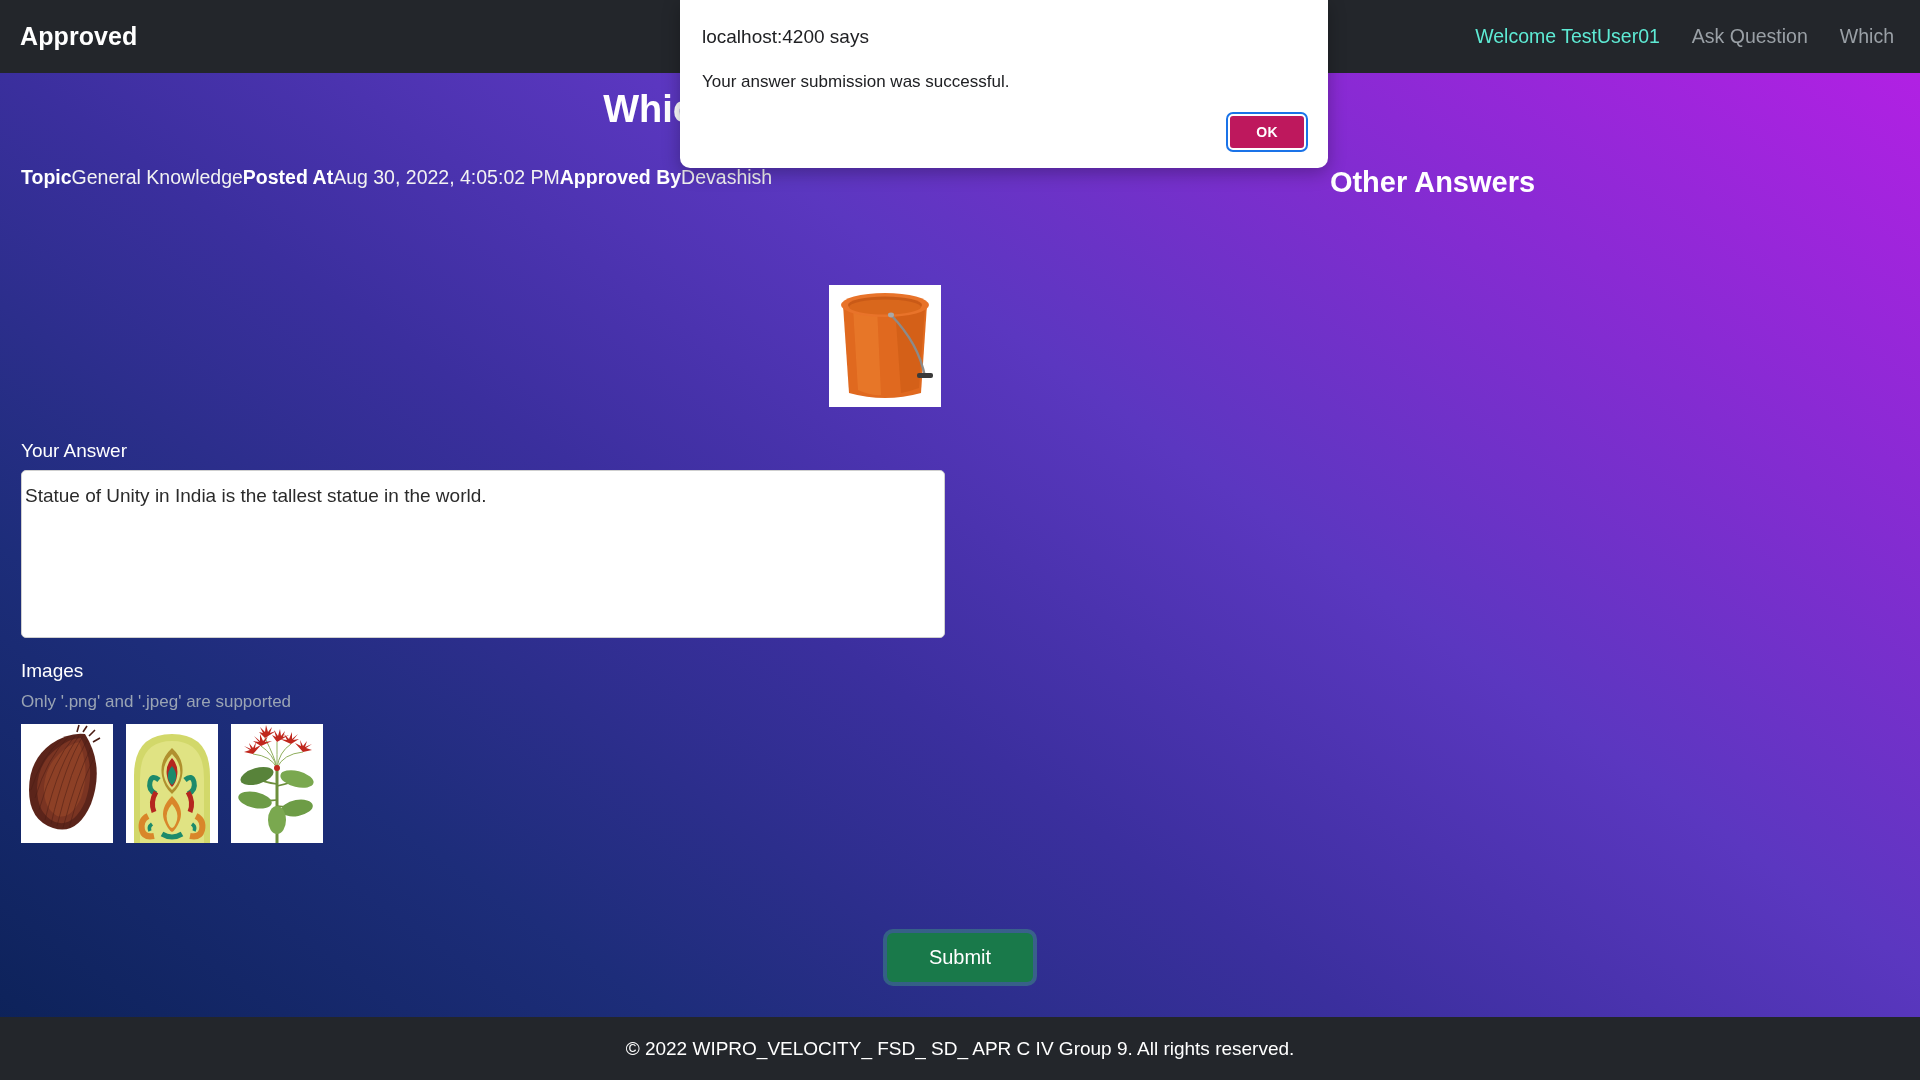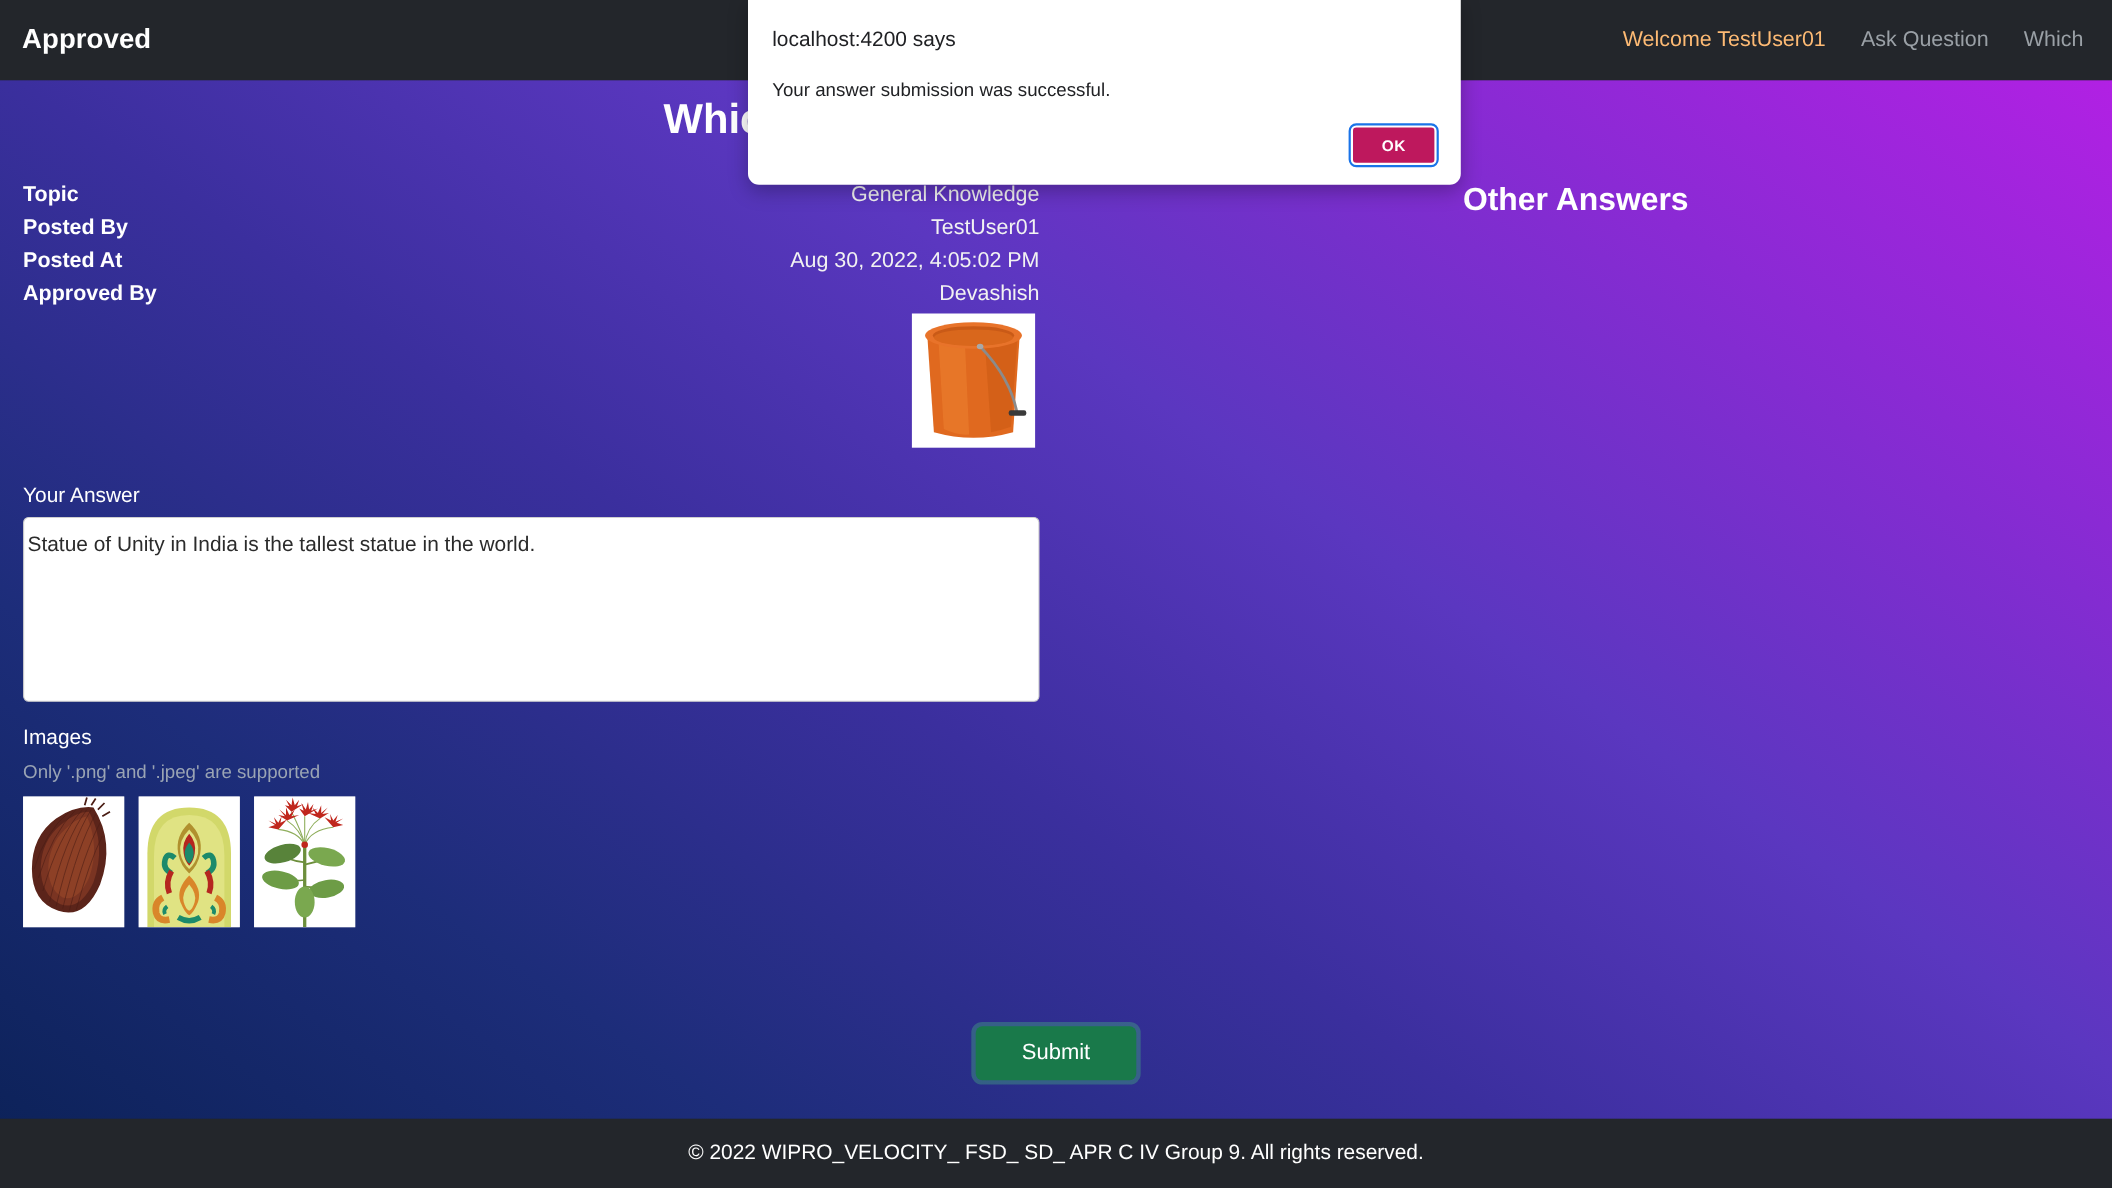--- a/index.html
+++ b/index.html
@@ -36,21 +36,21 @@
     white-space: nowrap;
   }
   .navbar-right {
     margin-left: auto;
     display: flex;
     align-items: center;
     gap: 32px;
     margin-right: 26px;
   }
   .nav-welcome {
-    color: #fdba74;
+    color: #5eead4;
     font-size: 19.5px;
     white-space: nowrap;
   }
   .nav-link {
     color: #9aa0a6;
     font-size: 19.5px;
     text-decoration: none;
     white-space: nowrap;
     cursor: pointer;
   }
@@ -73,21 +73,21 @@
     position: absolute;
     top: 162px; left: 0;
     width: 1920px;
     display: flex;
     z-index: 1;
   }
   .details-col-left {
     width: 945px;
     padding-left: 21px;
     display: flex;
-    flex-direction: column;
+    flex-direction: row;
   }
   .detail-row {
     display: flex;
     justify-content: space-between;
     height: 30px;
     line-height: 30px;
   }
   .detail-label {
     color: #ffffff;
     font-size: 19.5px;
@@ -291,24 +291,20 @@
     </div>
   </div>
 
   <div class="question-title">Which is the tallest statue in the world?</div>
 
   <div class="details">
     <div class="details-col-left">
       <div class="detail-row">
         <span class="detail-label">Topic</span>
         <span class="detail-value">General Knowledge</span>
-      </div>
-      <div class="detail-row">
-        <span class="detail-label">Posted By</span>
-        <span class="detail-value">TestUser01</span>
       </div>
       <div class="detail-row">
         <span class="detail-label">Posted At</span>
         <span class="detail-value">Aug 30, 2022, 4:05:02 PM</span>
       </div>
       <div class="detail-row">
         <span class="detail-label">Approved By</span>
         <span class="detail-value">Devashish</span>
       </div>
     </div>

